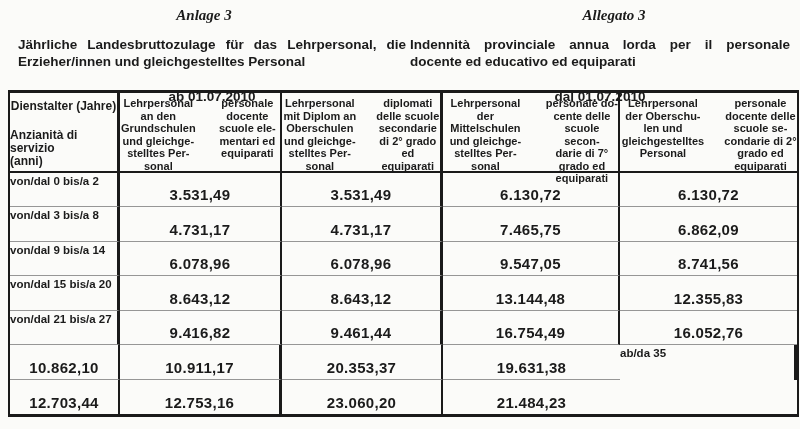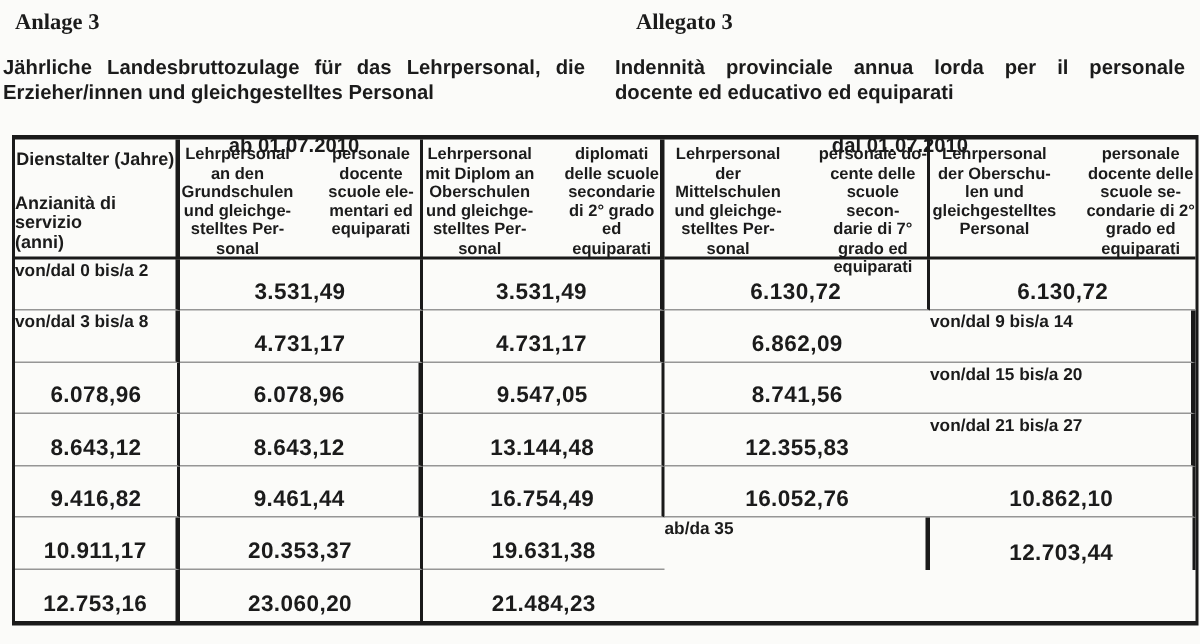--- a/index.html
+++ b/index.html
@@ -7,28 +7,28 @@
     width: 800px; height: 429px;
     background: #fbfbf9;
     font-family: "Liberation Sans", sans-serif;
     color: #1b1b1b;
     position: relative;
     overflow: hidden;
   }
   .annex {
     position: absolute; top: 7px; height: 18px;
     font-family: "Liberation Serif", serif;
-    font-weight: bold; 
-    font-size: 15px; text-align: left;
+    font-weight: bold; font-style: italic;
+    font-size: 15px; text-align: center;
   }
   #annex-de { left: 10px; width: 388px; }
   #annex-it { left: 424px; width: 380px; }
 
   .title-block { position: absolute; top: 36px; font-weight: bold; font-size: 13.5px; line-height: 17px; }
-  #title-de { left: 2px; width: 388px; }
+  #title-de { left: 18px; width: 388px; }
   #title-it { left: 410px; width: 380px; }
   .title-line1 { text-align: justify; text-align-last: justify; }
   .title-line2 { text-align: left; }
   .title-date  { text-align: center; margin-top: 18px; }
 
   .table {
     position: absolute; left: 8px; top: 90px;
     width: 787px; height: 321px;
     display: grid;
     grid-template-columns: 110px 162px 161px 177px 177px;
@@ -154,20 +154,21 @@
 
   <div class="cell v1 rdiv label-cell">von/dal 0 bis/a 2</div>
   <div class="cell v2 rdiv value-cell">3.531,49</div>
   <div class="cell v3 rdiv value-cell">3.531,49</div>
   <div class="cell v4 rdiv value-cell">6.130,72</div>
   <div class="cell rdiv value-cell">6.130,72</div>
 
   <div class="cell v1 rdiv label-cell">von/dal 3 bis/a 8</div>
   <div class="cell v2 rdiv value-cell">4.731,17</div>
   <div class="cell v3 rdiv value-cell">4.731,17</div>
+  <div class="cell v4 rdiv value-cell">7.465,75</div>
   <div class="cell rdiv value-cell">6.862,09</div>
 
   <div class="cell v1 rdiv label-cell">von/dal 9 bis/a 14</div>
   <div class="cell v2 rdiv value-cell">6.078,96</div>
   <div class="cell v3 rdiv value-cell">6.078,96</div>
   <div class="cell v4 rdiv value-cell">9.547,05</div>
   <div class="cell rdiv value-cell">8.741,56</div>
 
   <div class="cell v1 rdiv label-cell">von/dal 15 bis/a 20</div>
   <div class="cell v2 rdiv value-cell">8.643,12</div>

